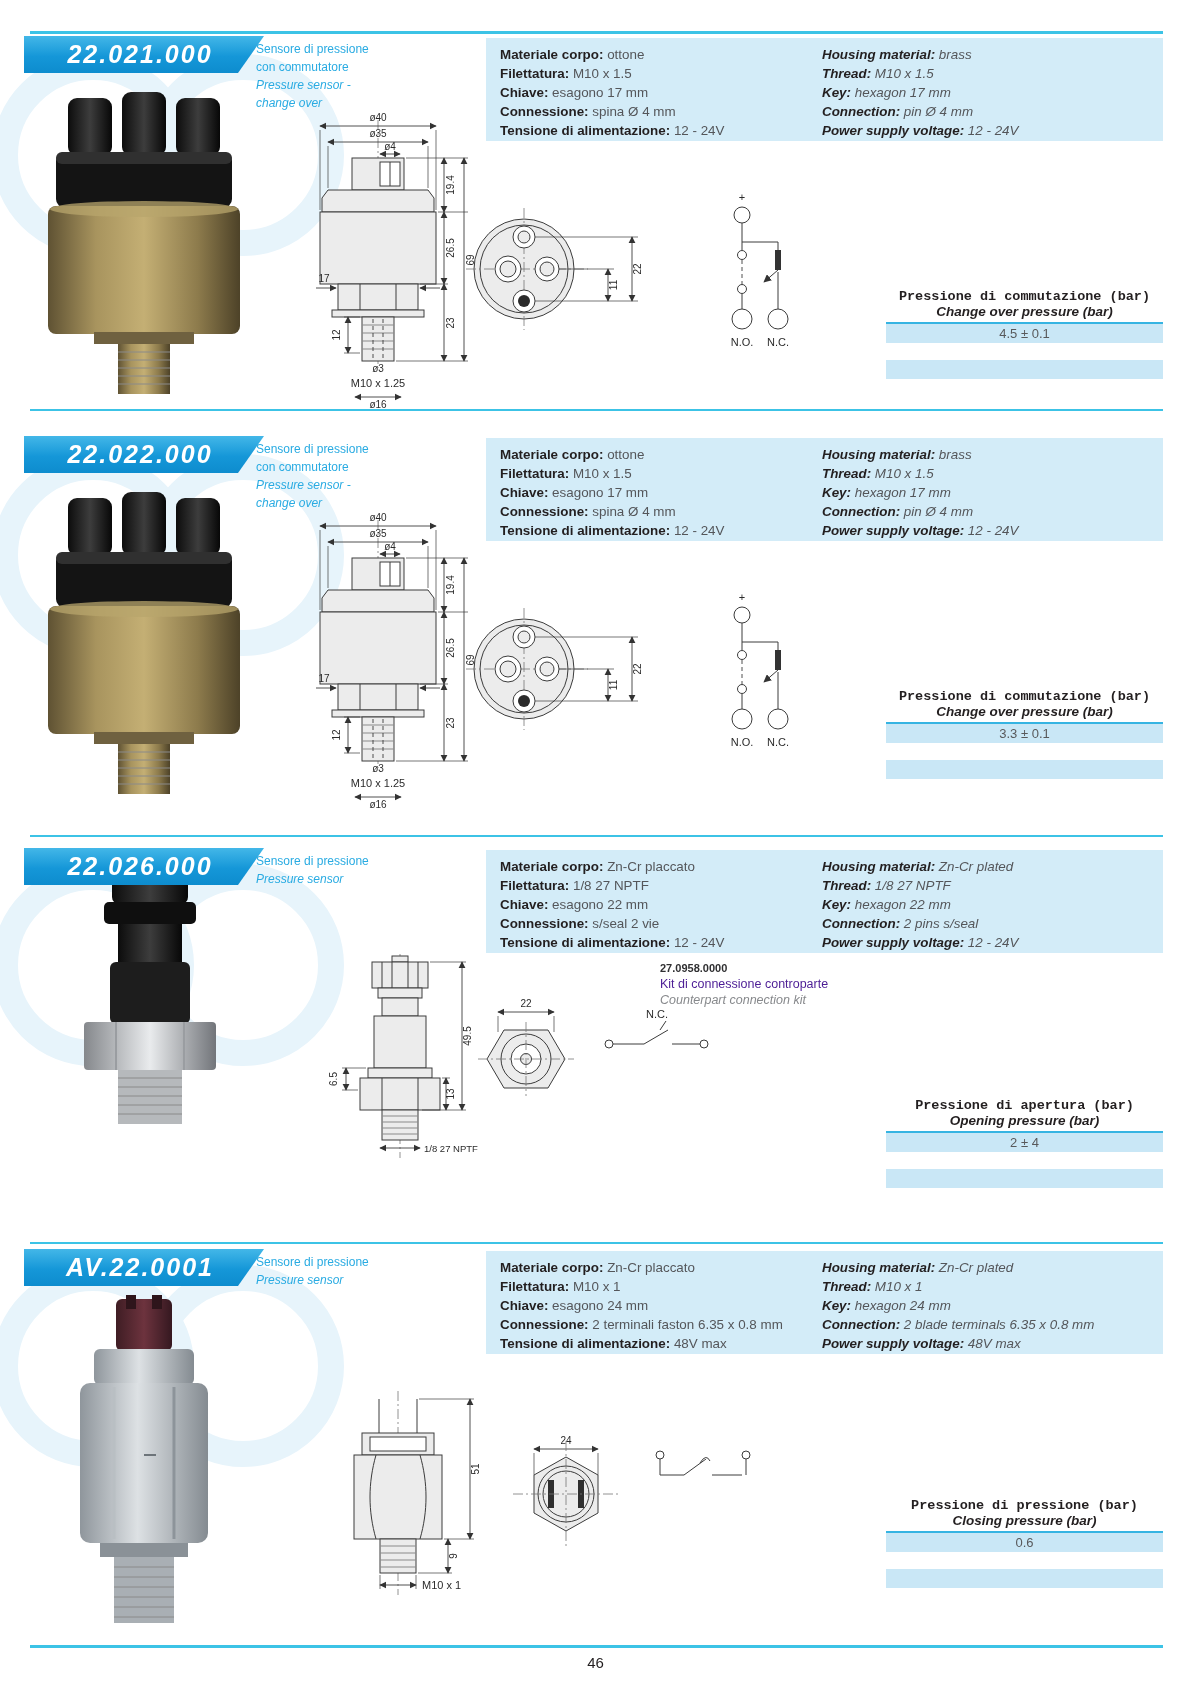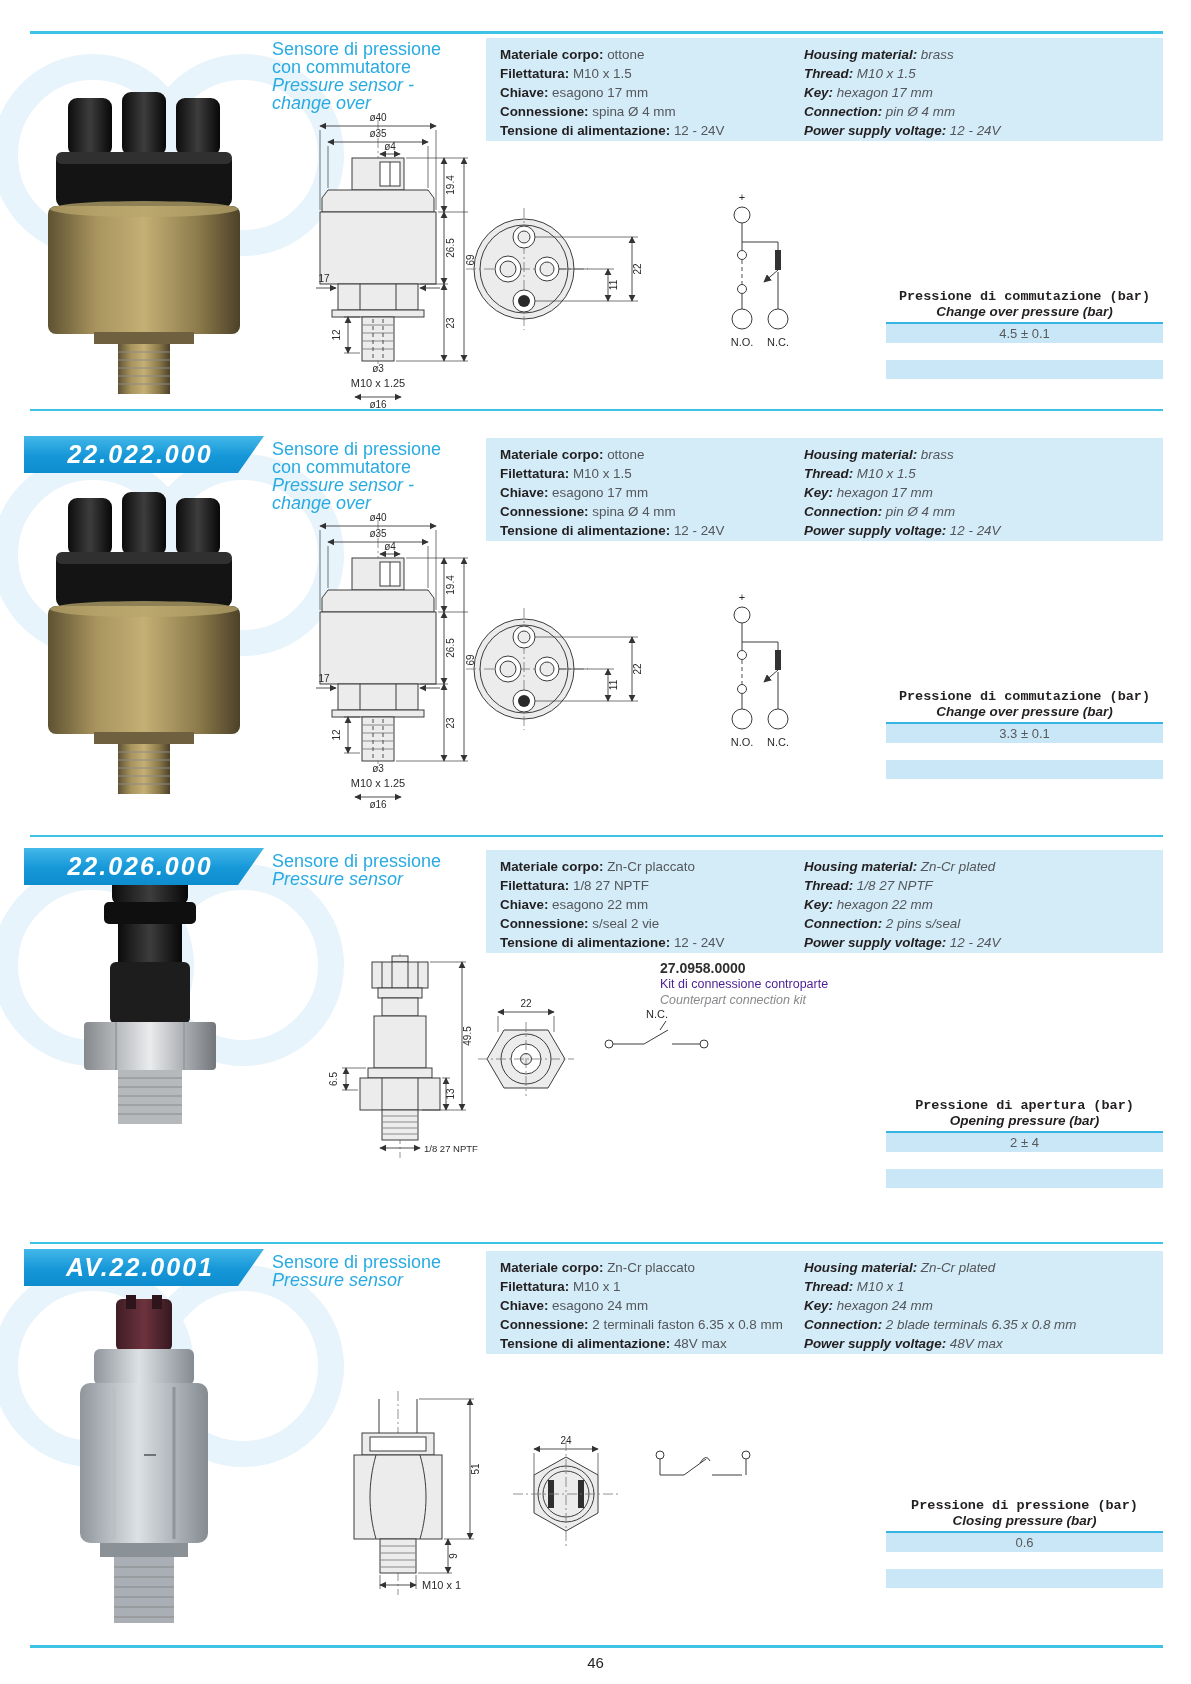--- a/index.html
+++ b/index.html
@@ -10,40 +10,40 @@
   .sect{position:absolute;left:0;width:1191px;}
   
   .ring{position:absolute;width:150px;height:150px;border:26px solid #e7f4fb;border-radius:50%;z-index:0;}
   
   .badge{position:absolute;left:24px;width:240px;height:37px;z-index:2;
          background:linear-gradient(180deg,#43b7e8 0%,#1597d8 55%,#0d8cce 100%);
          clip-path:polygon(0 0,100% 0,214px 100%,0 100%);
          color:#fff;font-weight:bold;font-style:italic;font-size:25px;letter-spacing:2px;
          line-height:37px;text-align:center;padding-right:8px;box-sizing:border-box;}
   
-  .desc{position:absolute;left:272px;z-index:2;color:#29abe2;font-size:18px;line-height:18px;}
+  .desc{position:absolute;left:256px;z-index:2;color:#29abe2;font-size:12px;line-height:18px;}
   .desc .en{font-style:italic;}
   
   .specs{position:absolute;left:486px;width:677px;height:103px;background:#d3ecf8;z-index:1;}
   .speccol{position:absolute;top:7px;font-size:13.4px;line-height:19px;white-space:nowrap;}
   .col-it{left:14px;}
-  .col-en{left:318px;}
+  .col-en{left:336px;}
   .sl{font-weight:bold;color:#231f20;}
   .sv{color:#54565a;margin-top:40px;}
   .col-en .sl,.col-en .sv{font-style:italic;}
   
   .ptable{position:absolute;left:886px;width:277px;text-align:center;z-index:1;}
   .pt-t1{font-weight:bold;font-size:13.5px;font-family:Liberation Mono, monospace;}
   .pt-t2{font-weight:bold;font-style:italic;font-size:13.5px;}
   .pt-rule{height:2px;background:#36b4e2;margin-top:3px;}
   .pt-band{height:19px;line-height:19px;background:#c9e7f6;font-size:13px;color:#58595b;}
   .pt-empty{margin-top:17px;}
   
   .kit{position:absolute;font-size:12.5px;line-height:16px;z-index:1;}
-  .kit .kc{font-weight:bold;color:#2f2f31;font-size:14px;}
+  .kit .kc{font-weight:bold;color:#2f2f31;font-size:11px;}
   .kit .k1{color:#4c1d95;}
   .kit .k2{color:#87898c;font-style:italic;}
   
   .pageno{position:absolute;top:1654px;left:0;width:100%;text-align:center;font-size:15px;color:#231f20;}
   
   svg{position:absolute;overflow:visible;}
   .pt2{fill:#ececec;stroke:#3c3c3c;stroke-width:1;}
   .w{fill:#ffffff;stroke:#3c3c3c;stroke-width:1;}
   .ln{fill:none;stroke:#3c3c3c;stroke-width:1;}
   .cl{fill:none;stroke:#777;stroke-width:0.8;stroke-dasharray:10 3 2 3;}
@@ -93,20 +93,21 @@
   </defs>
 </svg>
 
 <div class="page">
 
   <div class="rule" style="top:31px;height:3px"></div>
 
   <section class="sect" style="top:36px;height:373px">
     <div class="ring" style="left:-8px;top:18px"></div>
     <div class="ring" style="left:142px;top:18px"></div>
+    <div class="badge">22.021.000</div>
     <div class="desc" style="top:4px">
       <div class="it">Sensore di pressione</div>
       <div class="it">con commutatore</div>
       <div class="en">Pressure sensor -</div>
       <div class="en">change over</div>
     </div>
     <div class="specs" style="top:2px">
       <div class="speccol col-it">
         <div><span class="sl">Materiale corpo:</span> <span class="sv">ottone</span></div>
         <div><span class="sl">Filettatura:</span> <span class="sv">M10 x 1.5</span></div>

